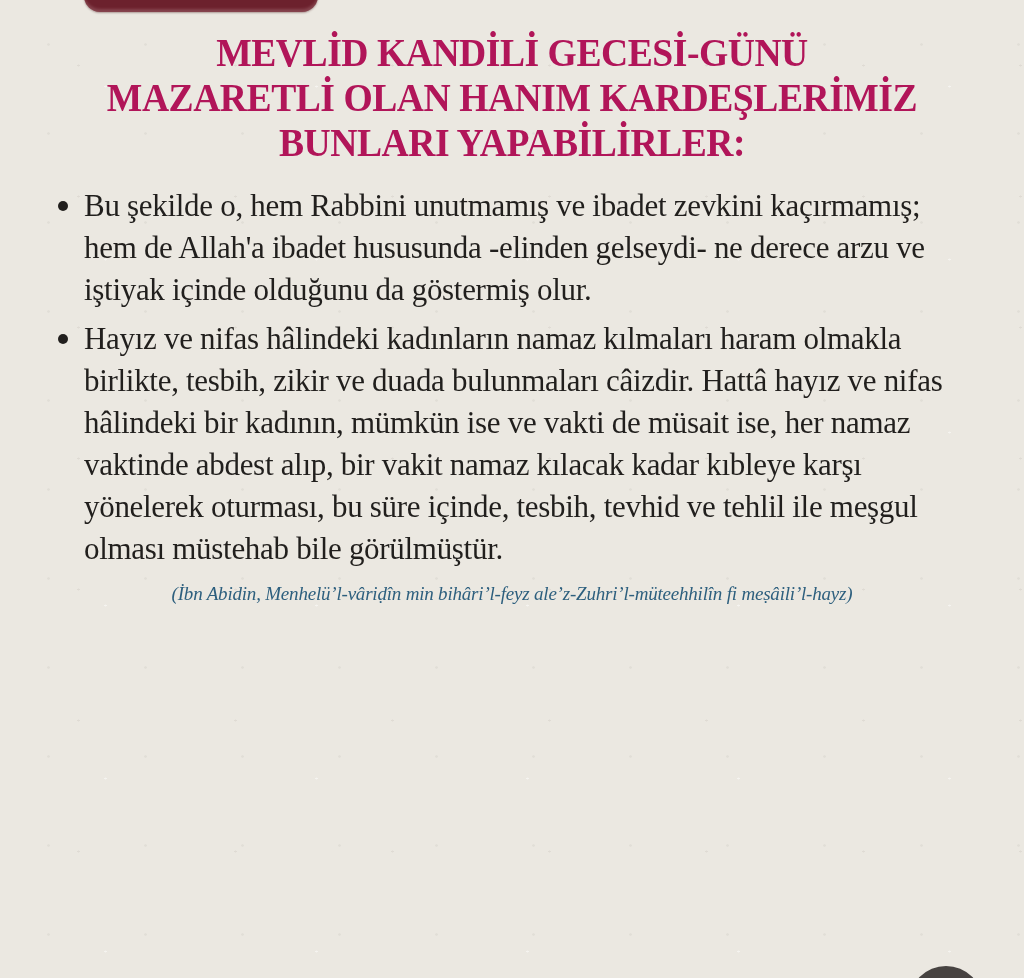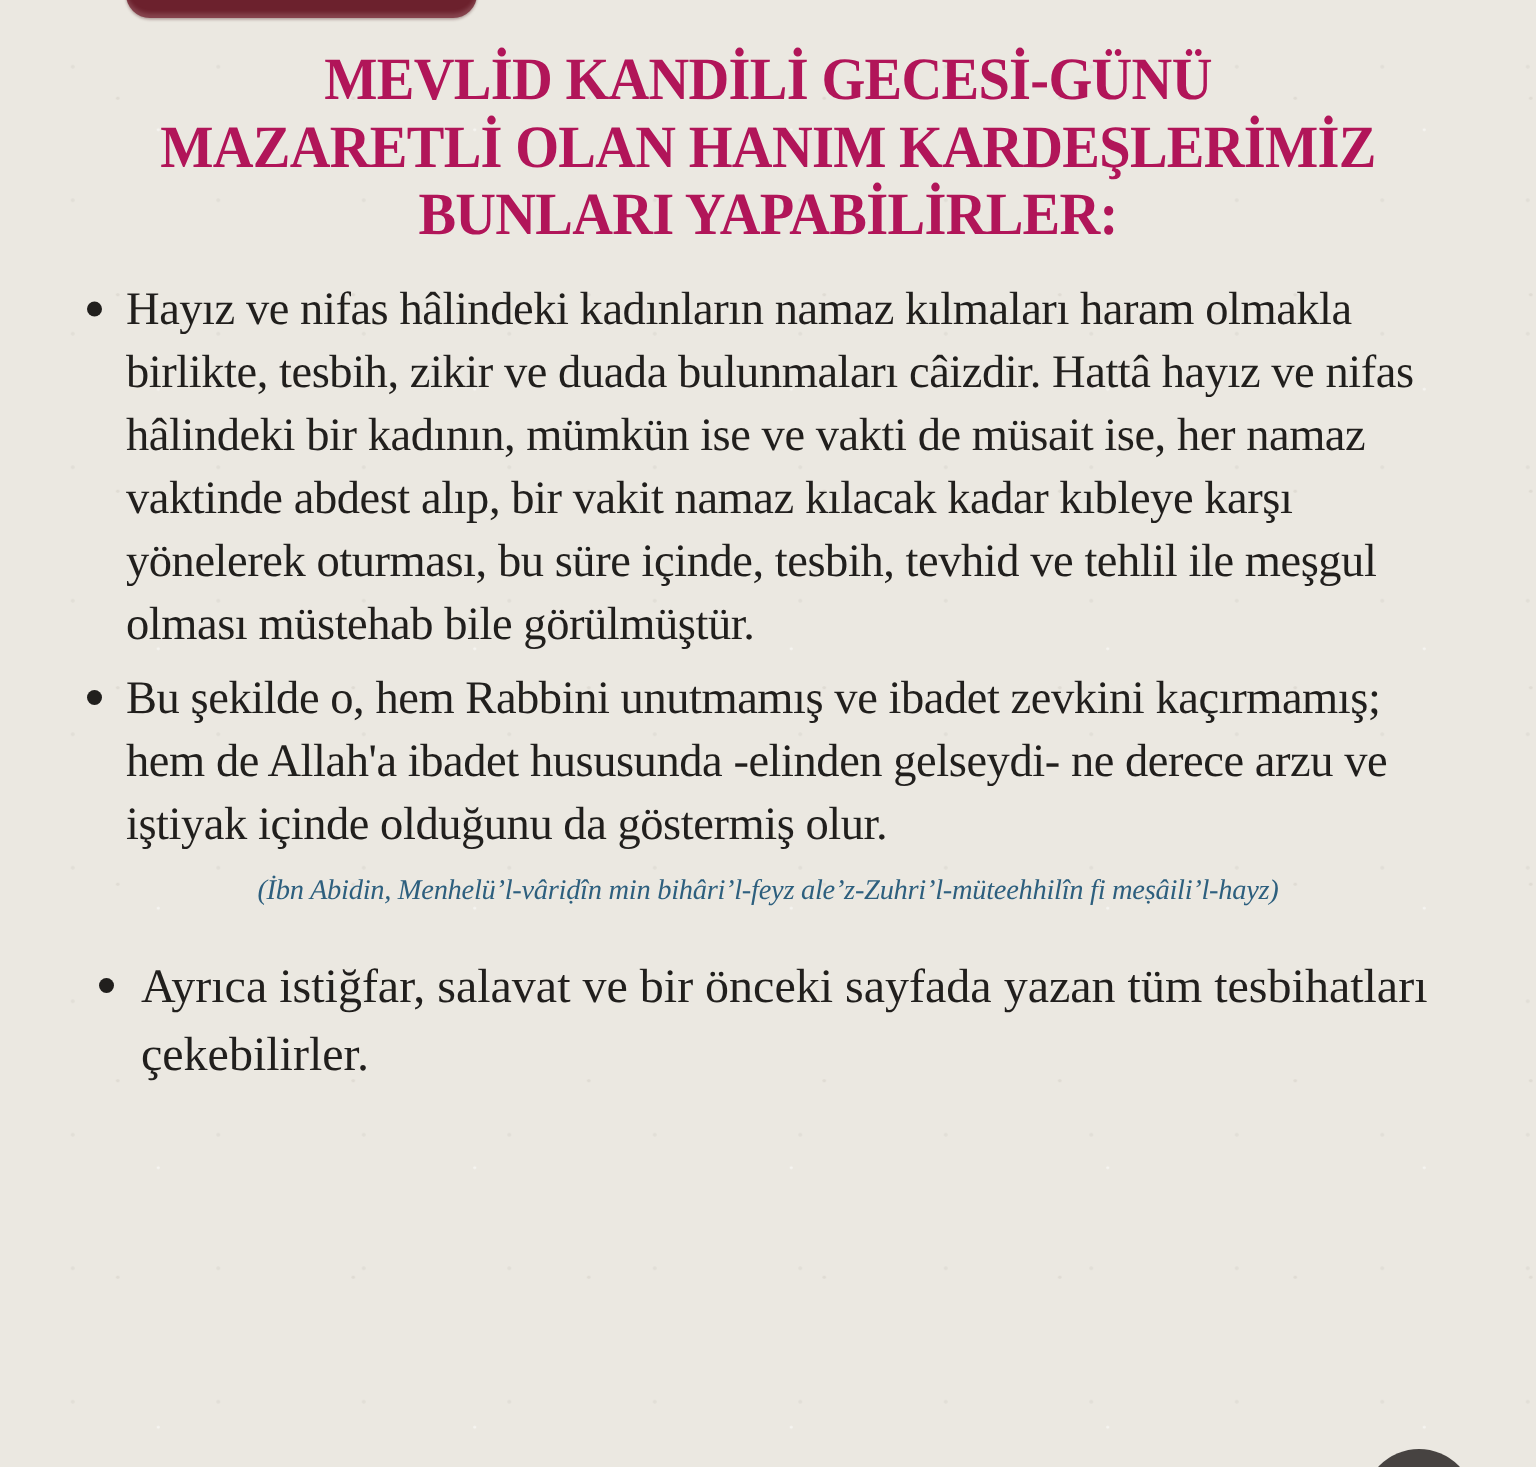--- a/index.html
+++ b/index.html
@@ -95,30 +95,26 @@
 
   <h1 class="title">
     <div>MEVLİD KANDİLİ GECESİ-GÜNÜ</div>
     <div>MAZARETLİ OLAN HANIM KARDEŞLERİMİZ</div>
     <div>BUNLARI YAPABİLİRLER:</div>
   </h1>
 
   <ul class="bullets">
     <li>
       <span class="dot"></span>
-      <span>Hayız ve nifas hâlindeki kadınların namaz kılmaları haram olmakla birlikte, tesbih, zikir ve duada bulunmaları câizdir. Hattâ hayız ve nifas hâlindeki bir kadının, mümkün ise ve vakti de müsait ise, her namaz vaktinde abdest alıp, bir vakit namaz kılacak kadar kıbleye karşı yönelerek oturması, bu süre içinde, tesbih, tevhid ve tehlil ile meşgul olması müstehab bile görülmüştür.</span>
+      <span>Bu şekilde o, hem Rabbini unutmamış ve ibadet zevkini kaçırmamış; hem de Allah'a ibadet hususunda -elinden gelseydi- ne derece arzu ve iştiyak içinde olduğunu da göstermiş olur.</span>
     </li>
     <li>
       <span class="dot"></span>
-      <span>Bu şekilde o, hem Rabbini unutmamış ve ibadet zevkini kaçırmamış; hem de Allah'a ibadet hususunda -elinden gelseydi- ne derece arzu ve iştiyak içinde olduğunu da göstermiş olur.</span>
+      <span>Hayız ve nifas hâlindeki kadınların namaz kılmaları haram olmakla birlikte, tesbih, zikir ve duada bulunmaları câizdir. Hattâ hayız ve nifas hâlindeki bir kadının, mümkün ise ve vakti de müsait ise, her namaz vaktinde abdest alıp, bir vakit namaz kılacak kadar kıbleye karşı yönelerek oturması, bu süre içinde, tesbih, tevhid ve tehlil ile meşgul olması müstehab bile görülmüştür.</span>
     </li>
   </ul>
 
   <div class="citation">(İbn Abidin, Menhelü’l-vâriḍîn min bihâri’l-feyz ale’z-Zuhri’l-müteehhilîn fi meṣâili’l-hayz)</div>
 
-  <div class="footer-bullet">
-    <span class="dot"></span>
-    <span>Ayrıca istiğfar, salavat ve bir önceki sayfada yazan tüm tesbihatları çekebilirler.</span>
-  </div>
 
   <div class="bottom-circle"></div>
 
 </div>
 
 </body></html>

